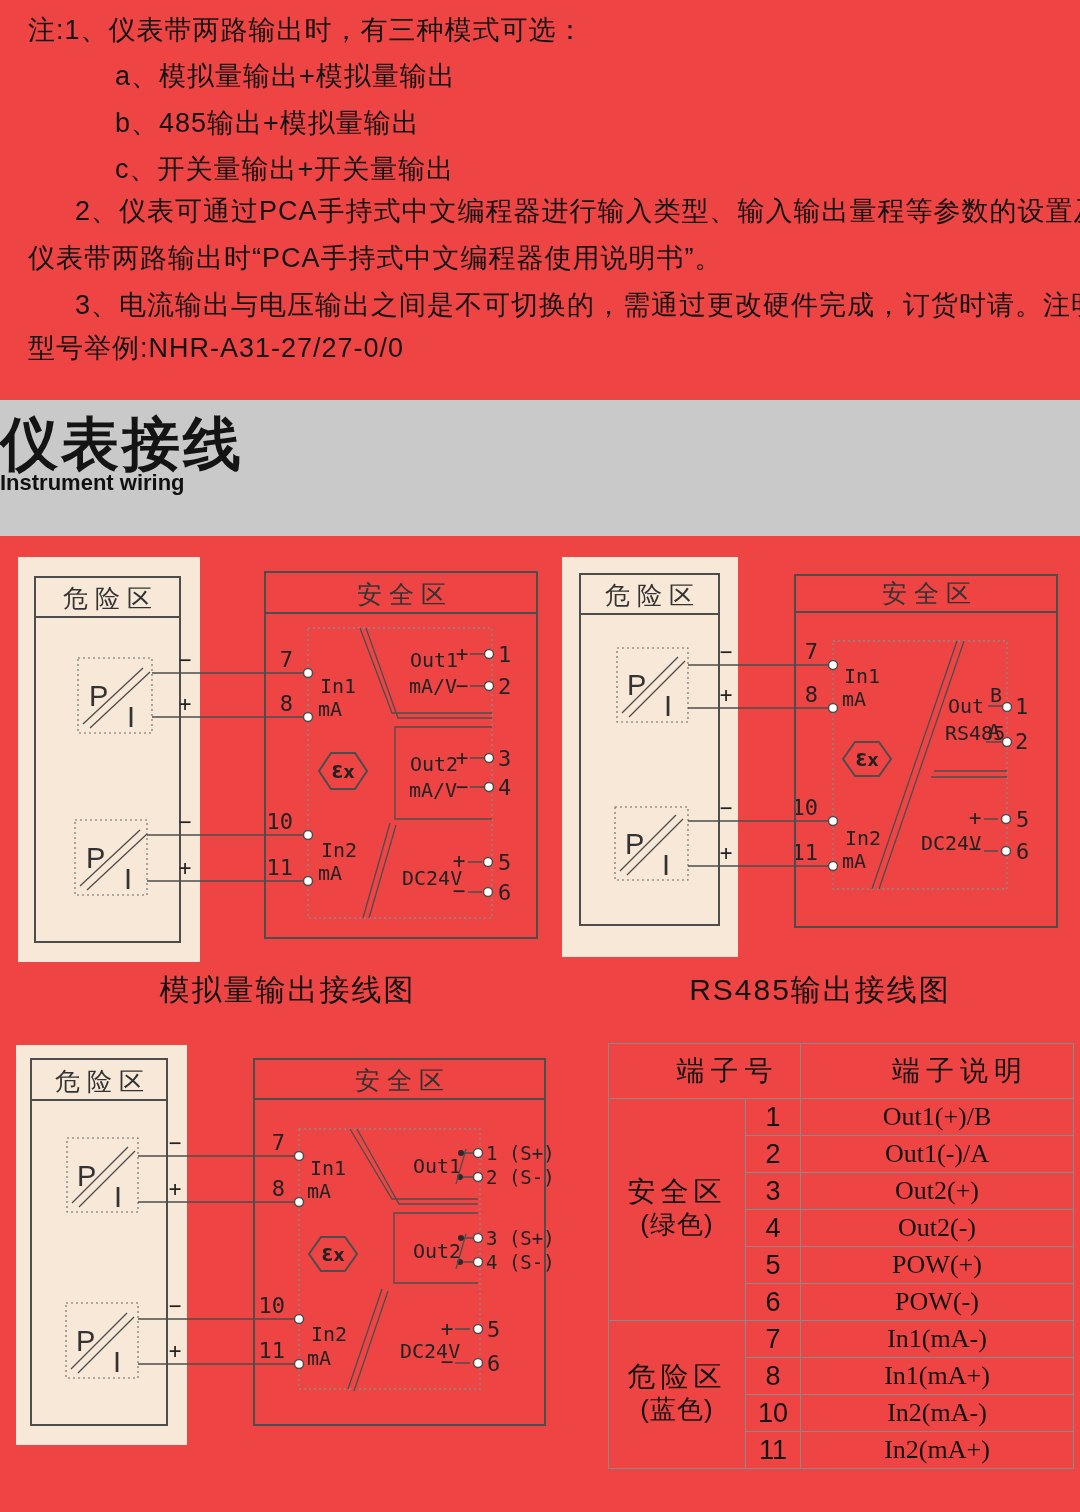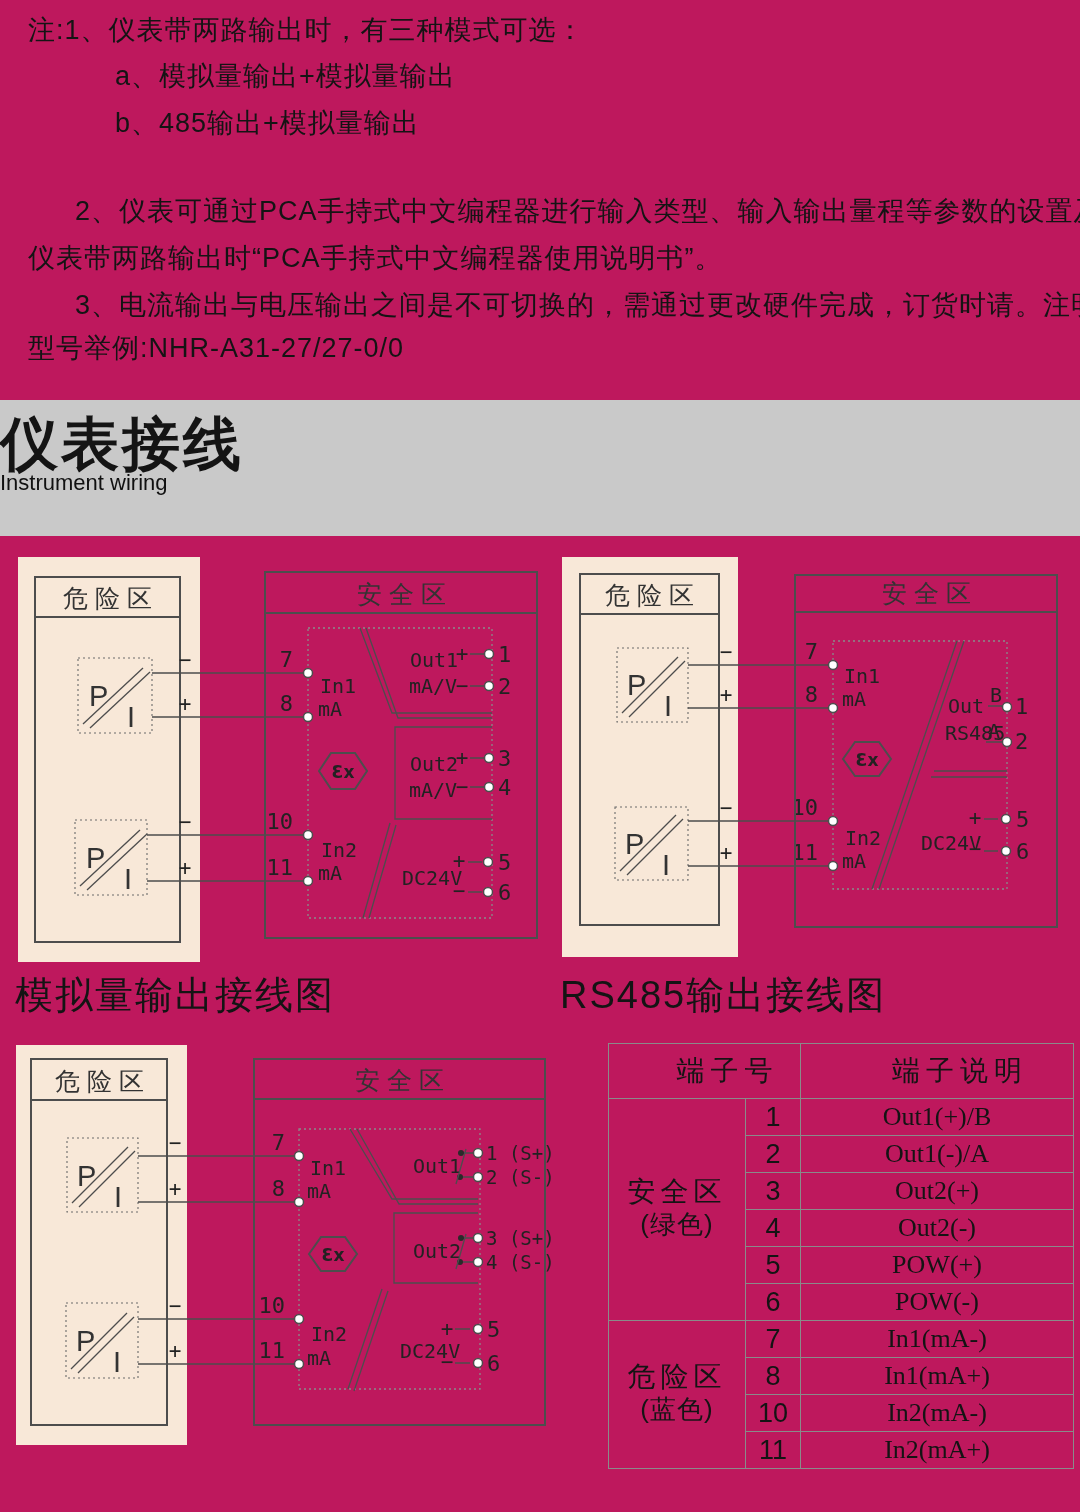--- a/index.html
+++ b/index.html
@@ -1,22 +1,22 @@
 <!DOCTYPE html>
 <html><head>
 <meta charset="utf-8">
 <style>
   html,body{margin:0;padding:0;background:#ffffff;}
-  .page{position:relative;width:1080px;height:1512px;background:#be185d;overflow:hidden;
+  .page{position:relative;width:1080px;height:1512px;background:#ef4444;overflow:hidden;
         font-family:"Liberation Sans",sans-serif;color:#141414;}
   .note-line{position:absolute;font-size:27px;white-space:nowrap;letter-spacing:1px;}
   .banner{position:absolute;left:0;top:400px;width:1080px;height:136px;background:#c9c9c9;}
   .banner-title{font-size:58px;font-weight:900;letter-spacing:3px;margin-top:14px;line-height:60px;}
-  .banner-sub{font-size:22px;margin-top:-4px;color:#111;}
-  .caption{position:absolute;font-size:38px;font-weight:500;text-align:left;letter-spacing:2px;}
+  .banner-sub{font-size:22px;margin-top:-4px;color:#111;font-weight:bold;}
+  .caption{position:absolute;font-size:30px;font-weight:500;text-align:center;letter-spacing:2px;}
   .dsvg{position:absolute;}
 
   
   .box{stroke:#4d4d4d;stroke-width:2;fill:none;}
   .ln{stroke:#4d4d4d;stroke-width:1.8;fill:none;}
   .thin{stroke:#4d4d4d;stroke-width:1.3;fill:none;}
   .wire{stroke:#4d4d4d;stroke-width:1.5;fill:none;}
   .dbox{stroke:#8a8a8a;stroke-width:1.3;stroke-dasharray:2 3;fill:none;}
   .pibox{stroke:#6a6a6a;stroke-width:1.1;stroke-dasharray:2 3;fill:none;}
   .term{fill:#fff;stroke:#4d4d4d;stroke-width:1.5;}
@@ -42,20 +42,21 @@
   .desc-cell{font-family:Liberation Serif, serif;font-size:26px;}
 </style>
 </head>
 <body>
 
 <div class="page">
 
   <div class="note-line" style="left:28px;top:12px">注:1、仪表带两路输出时，有三种模式可选：</div>
   <div class="note-line" style="left:115px;top:58px">a、模拟量输出+模拟量输出</div>
   <div class="note-line" style="left:115px;top:105px">b、485输出+模拟量输出</div>
+  <div class="note-line" style="left:115px;top:151px">c、开关量输出+开关量输出</div>
   <div class="note-line" style="left:75px;top:193px">2、仪表可通过PCA手持式中文编程器进行输入类型、输入输出量程等参数的设置及查看，</div>
   <div class="note-line" style="left:28px;top:240px">仪表带两路输出时“PCA手持式中文编程器使用说明书”。</div>
   <div class="note-line" style="left:75px;top:287px">3、电流输出与电压输出之间是不可切换的，需通过更改硬件完成，订货时请。注明清楚</div>
   <div class="note-line" style="left:28px;top:330px">型号举例:NHR-A31-27/27-0/0</div>
 
   <div class="banner">
     <div class="banner-title">仪表接线</div>
     <div class="banner-sub">Instrument wiring</div>
   </div>
 

